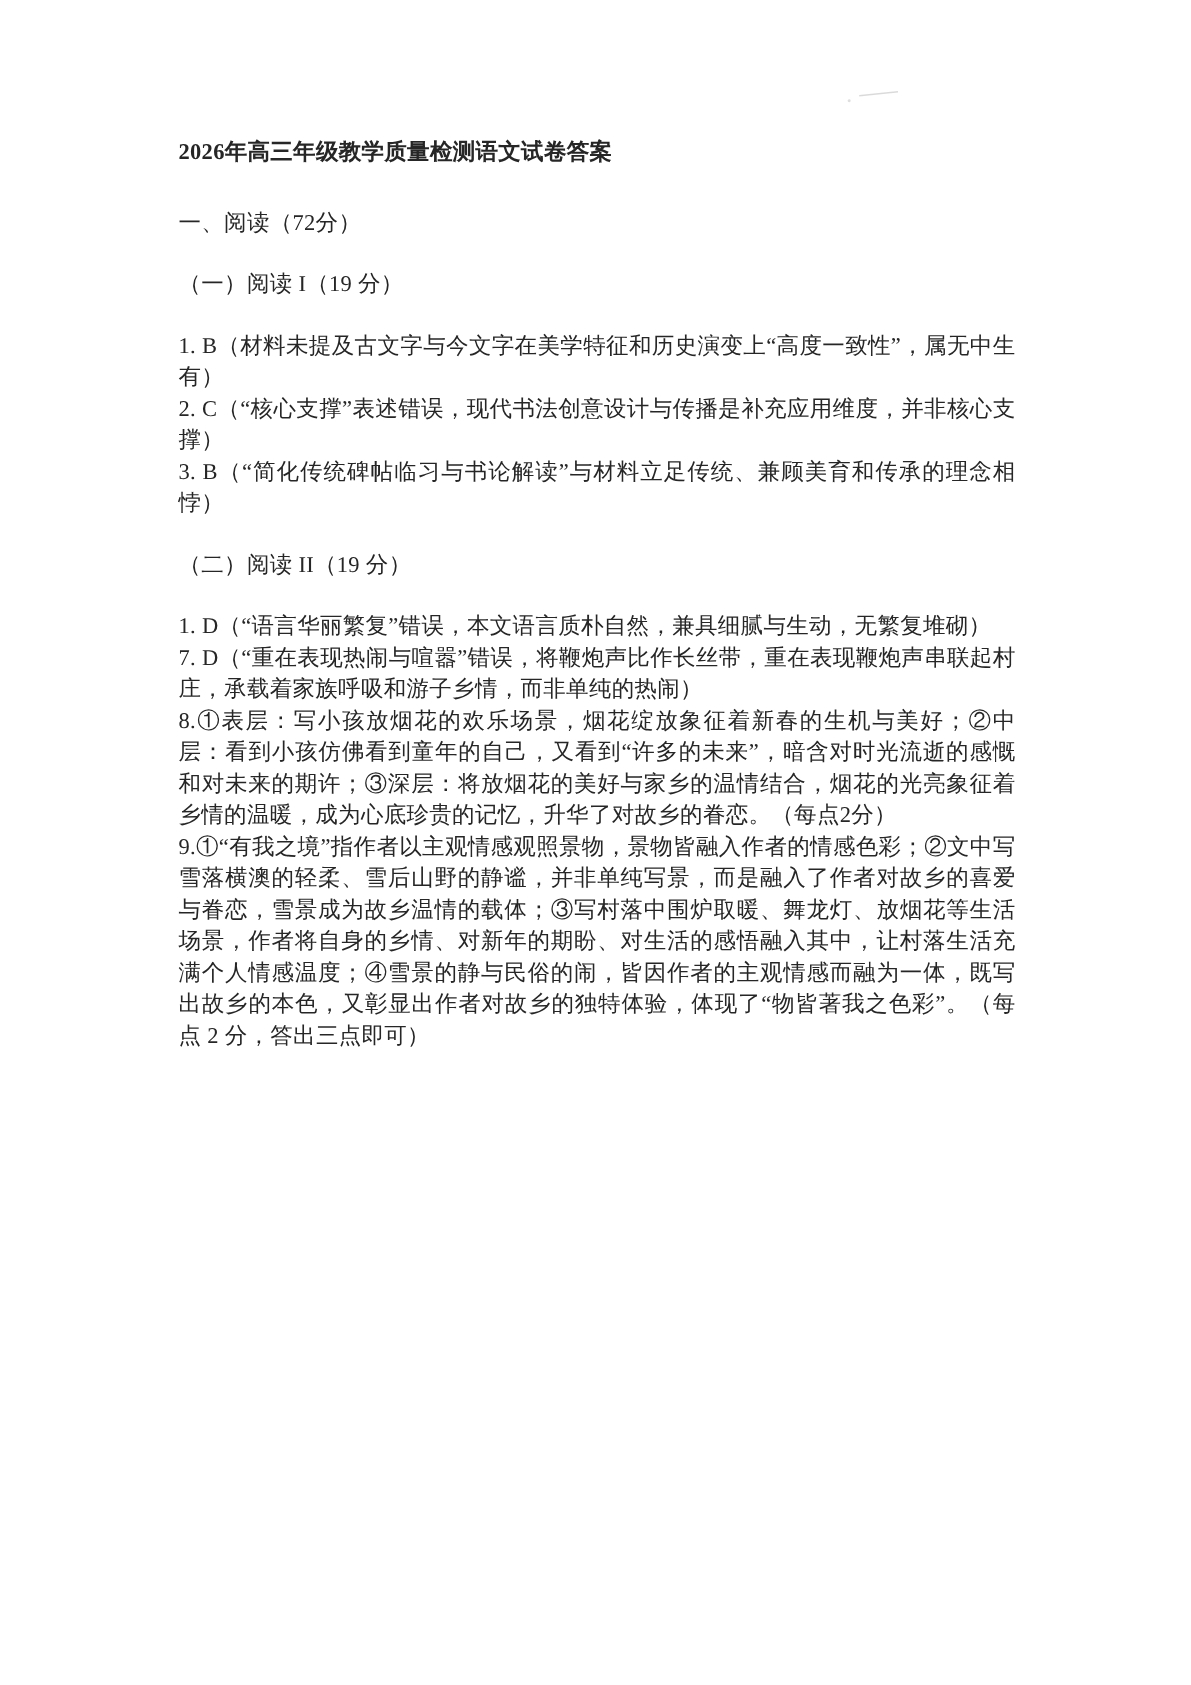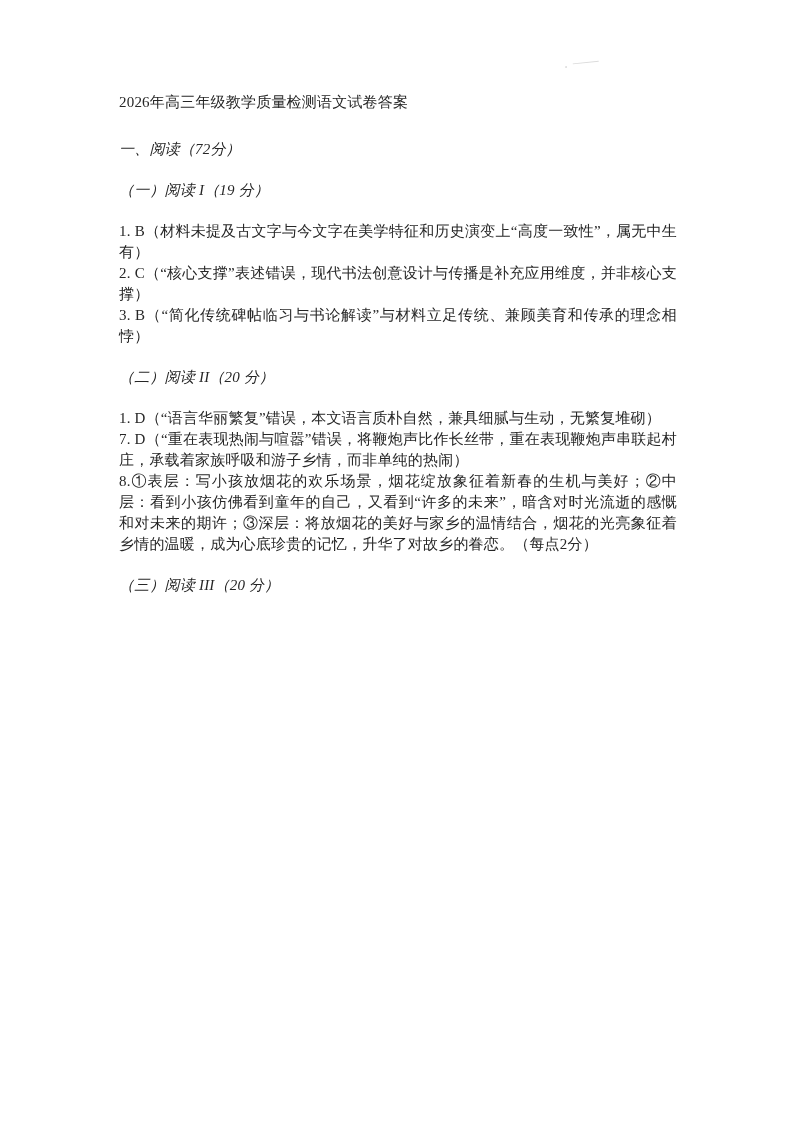--- a/index.html
+++ b/index.html
@@ -20,22 +20,22 @@
     }
     .doc-title,
     .heading,
     .item {
       font-size: 15px;
       line-height: 21px;
       font-weight: normal;
       text-align: justify;
       letter-spacing: 0.2px;
     }
-    .doc-title { margin-bottom: 26px; }
-    .heading { margin-bottom: 20px; font-style: italic; }
+    .doc-title { margin-bottom: 26px; font-weight: bold; }
+    .heading { margin-bottom: 20px; }
     .heading.gap-top { margin-top: 20px; }
     .item { margin: 0; }
     .artifact {
       position: absolute;
       left: 573px;
       top: 62px;
       width: 26px;
       height: 6px;
       border-top: 1px solid #d2d2d2;
       transform: rotate(-6deg);
@@ -62,21 +62,21 @@
   <p class="doc-title">2026年高三年级教学质量检测语文试卷答案</p>
 
   <p class="heading">一、阅读（72分）</p>
 
   <p class="heading">（一）阅读 I（19 分）</p>
 
   <p class="item">1. B（材料未提及古文字与今文字在美学特征和历史演变上“高度一致性”，属无中生有）</p>
   <p class="item">2. C（“核心支撑”表述错误，现代书法创意设计与传播是补充应用维度，并非核心支撑）</p>
   <p class="item">3. B（“简化传统碑帖临习与书论解读”与材料立足传统、兼顾美育和传承的理念相悖）</p>
 
-  <p class="heading gap-top">（二）阅读 II（20 分）</p>
+  <p class="heading gap-top">（二）阅读 II（19 分）</p>
 
   <p class="item">1. D（“语言华丽繁复”错误，本文语言质朴自然，兼具细腻与生动，无繁复堆砌）</p>
   <p class="item">7. D（“重在表现热闹与喧嚣”错误，将鞭炮声比作长丝带，重在表现鞭炮声串联起村庄，承载着家族呼吸和游子乡情，而非单纯的热闹）</p>
   <p class="item">8.①表层：写小孩放烟花的欢乐场景，烟花绽放象征着新春的生机与美好；②中层：看到小孩仿佛看到童年的自己，又看到“许多的未来”，暗含对时光流逝的感慨和对未来的期许；③深层：将放烟花的美好与家乡的温情结合，烟花的光亮象征着乡情的温暖，成为心底珍贵的记忆，升华了对故乡的眷恋。（每点2分）</p>
+  <p class="item">9.①“有我之境”指作者以主观情感观照景物，景物皆融入作者的情感色彩；②文中写雪落横澳的轻柔、雪后山野的静谧，并非单纯写景，而是融入了作者对故乡的喜爱与眷恋，雪景成为故乡温情的载体；③写村落中围炉取暖、舞龙灯、放烟花等生活场景，作者将自身的乡情、对新年的期盼、对生活的感悟融入其中，让村落生活充满个人情感温度；④雪景的静与民俗的闹，皆因作者的主观情感而融为一体，既写出故乡的本色，又彰显出作者对故乡的独特体验，体现了“物皆著我之色彩”。（每点 2 分，答出三点即可）</p>
 
-  <p class="heading gap-top">（三）阅读 III（20 分）</p>
 
 </div>
 
 </body></html>

